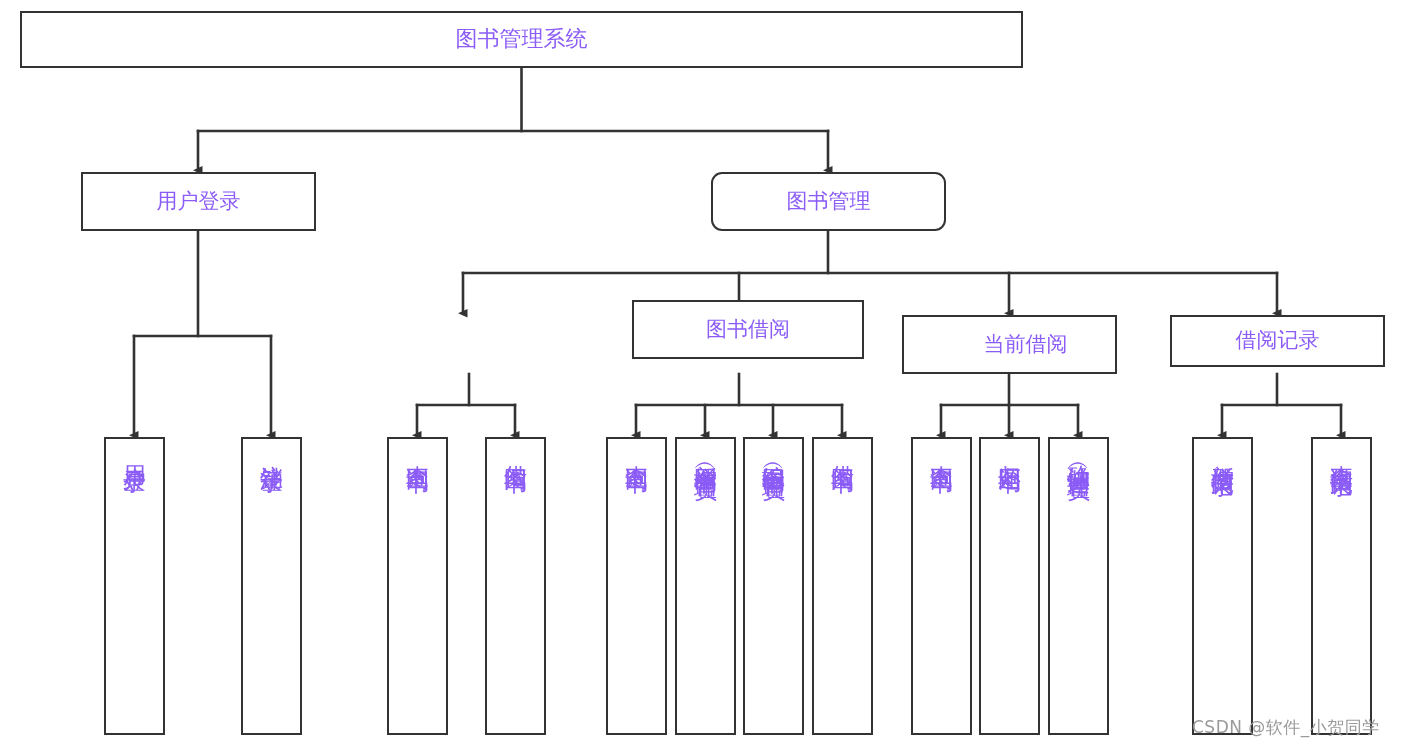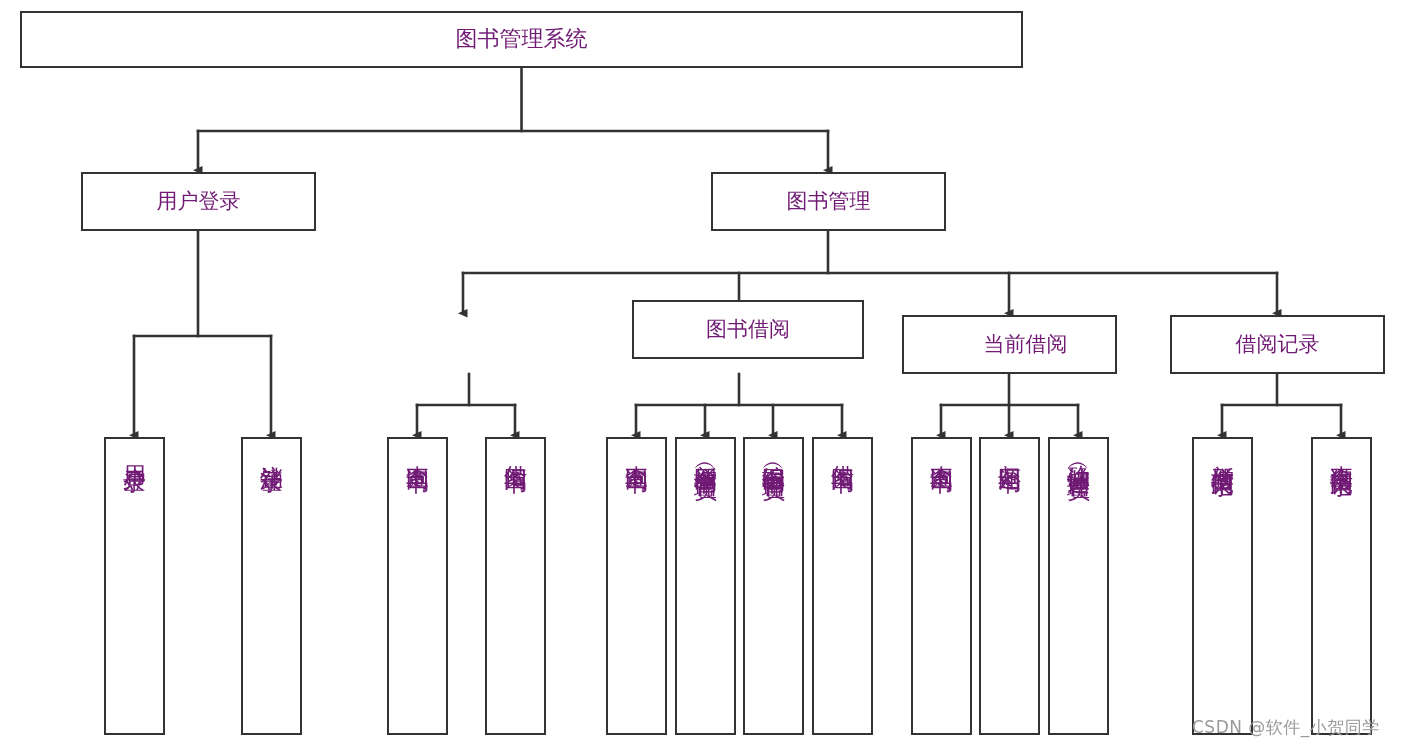--- a/index.html
+++ b/index.html
@@ -29,21 +29,21 @@
     position: absolute;
     box-sizing: border-box;
     background: #ffffff;
     border: 2px solid #333333;
     display: flex;
     align-items: center;
     justify-content: center;
     z-index: 2;
   }
   .node .node-label {
-    color: #701a75;
+    color: #8b5cf6;
     text-align: right;
     line-height: 1.12;
     white-space: pre;
   }
   .node.horizontal .node-label {
     font-size: 21px;
   }
   .node.root .node-label {
     font-size: 22px;
   }
@@ -128,31 +128,31 @@
     </g>
   </svg>
 
   <div class="node root horizontal" style="left:20px; top:11px; width:1003px; height:57px;">
     <span class="node-label">图书管理系统</span>
   </div>
 
   <div class="node horizontal" style="left:81px; top:172px; width:235px; height:59px;">
     <span class="node-label">用户登录</span>
   </div>
-  <div class="node horizontal" style="left:711px; top:172px; width:235px; height:59px;">
+  <div class="node horizontal" style="left:711px; top:172px; width:235px; height:59px;border-radius:11px;">
     <span class="node-label">图书管理</span>
   </div>
 
   <div class="node horizontal" style="left:632px; top:300px; width:232px; height:59px;">
     <span class="node-label">图书借阅</span>
   </div>
   <div class="node horizontal" style="left:902px; top:315px; width:215px; height:59px;padding-left:32px;">
     <span class="node-label">当前借阅</span>
   </div>
-  <div class="node horizontal" style="left:1170px; top:315px; width:215px; height:59px;">
+  <div class="node horizontal" style="left:1170px; top:315px; width:215px; height:52px;">
     <span class="node-label">借阅记录</span>
   </div>
 
   <div class="node vertical" style="left:104px; top:437px; width:61px; height:298px;">
     <span class="node-label">用户登录</span>
   </div>
   <div class="node vertical" style="left:241px; top:437px; width:61px; height:298px;">
     <span class="node-label">注销登录</span>
   </div>
 

